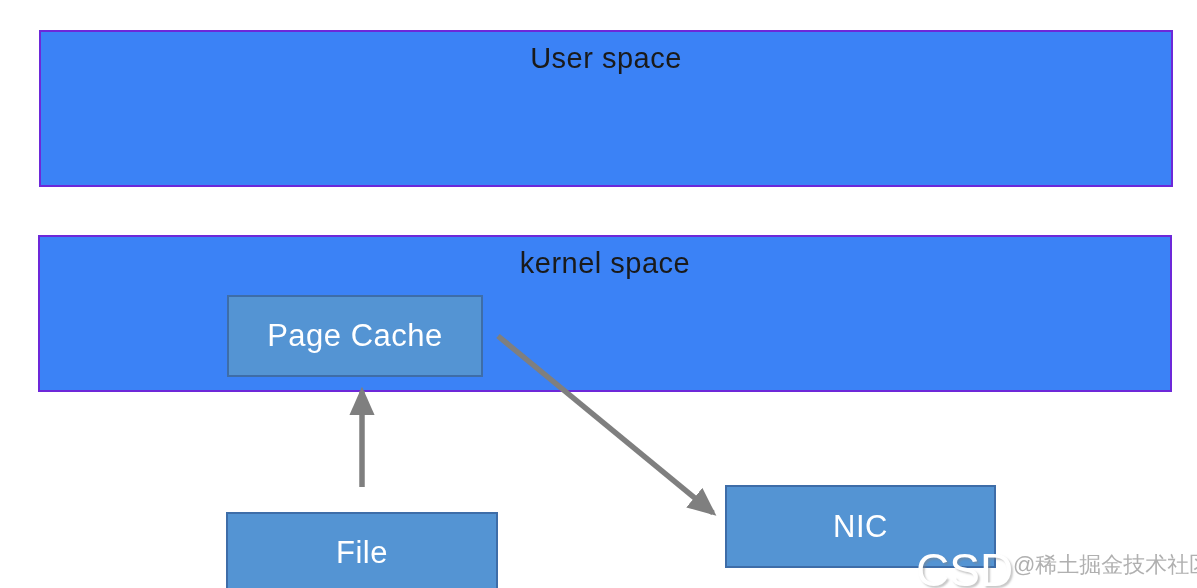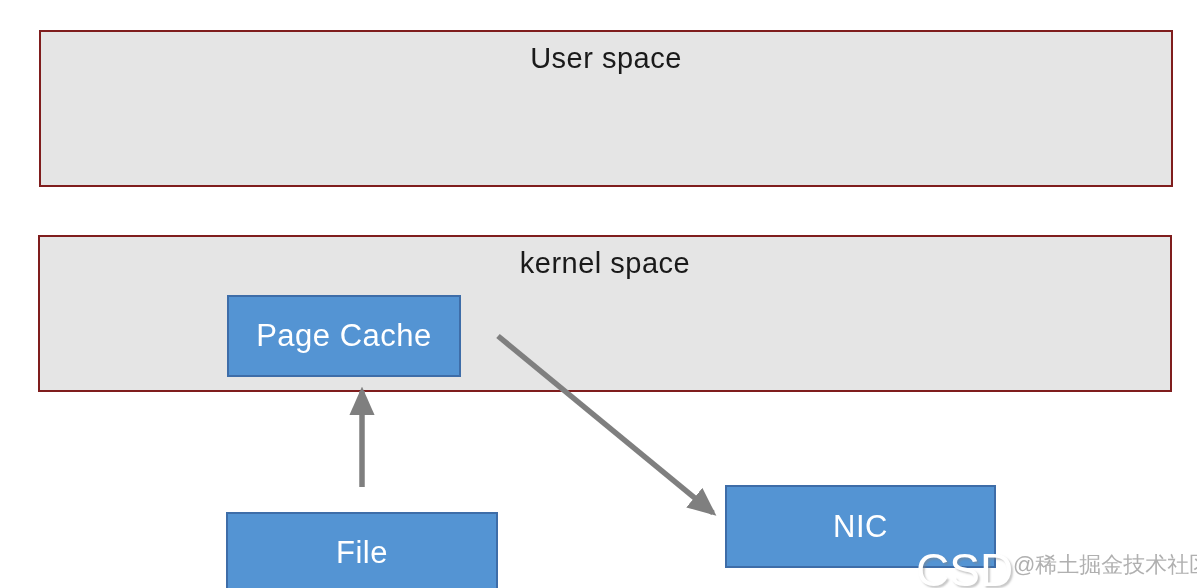--- a/index.html
+++ b/index.html
@@ -11,22 +11,22 @@
   .canvas {
     position: relative;
     width: 1197px;
     height: 588px;
     background: #ffffff;
     overflow: hidden;
   }
   .region {
     position: absolute;
     box-sizing: border-box;
-    background: #e5e5e5;
-    border: 2px solid #7f1d1d;
+    background: #3b82f6;
+    border: 2px solid #6d28d9;
     z-index: 1;
   }
   .region-label {
     display: block;
     text-align: center;
     padding-top: 10px;
     font-size: 29px;
     color: #1a1a1a;
     letter-spacing: 0.5px;
   }
@@ -41,21 +41,21 @@
     display: flex;
     align-items: center;
     justify-content: center;
     z-index: 4;
   }
   .node-label {
     font-size: 31px;
     color: #ffffff;
     letter-spacing: 0.5px;
   }
-  .node-page-cache { left: 227px; top: 295px; width: 234px; height: 82px; }
+  .node-page-cache { left: 227px; top: 295px; width: 256px; height: 82px; }
   .node-file       { left: 226px; top: 512px; width: 272px; height: 82px; }
   .node-nic        { left: 725px; top: 485px; width: 271px; height: 83px; }
 
   svg.arrows {
     position: absolute;
     left: 0; top: 0;
     width: 1197px;
     height: 588px;
     z-index: 6;
     pointer-events: none;

